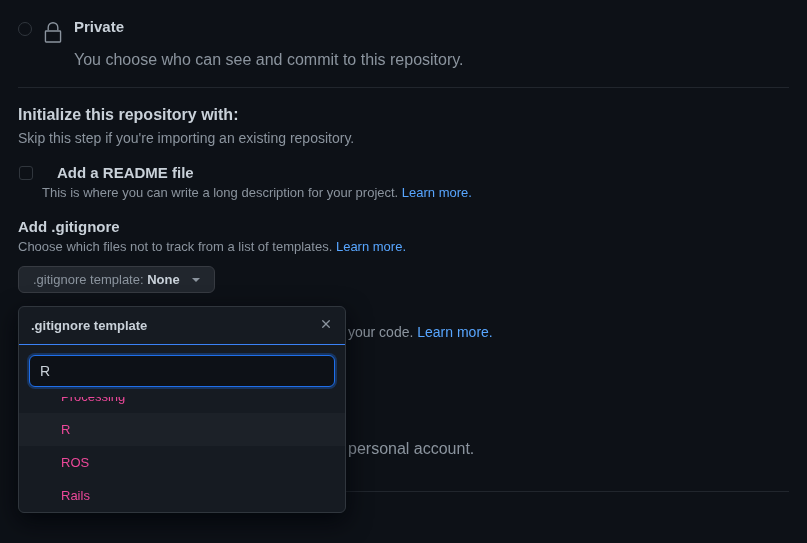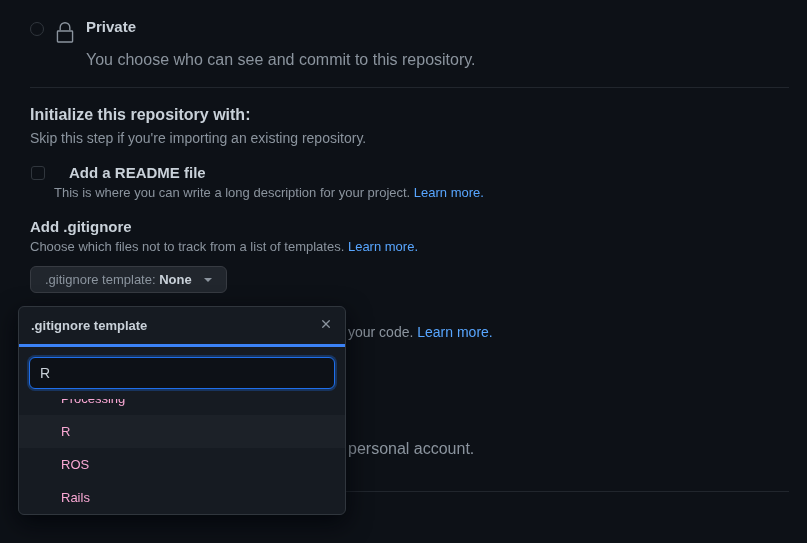--- a/index.html
+++ b/index.html
@@ -6,21 +6,21 @@
   body {
     background: #0d1117;
     color: #c9d1d9;
     font-family: -apple-system, BlinkMacSystemFont, "Segoe UI", Helvetica, Arial, sans-serif;
     font-size: 14px;
     width: 807px;
     height: 543px;
     overflow: hidden;
     position: relative;
   }
-  .content { padding: 18px 18px 0 30px; }
+  .content { padding: 18px 18px 0 18px; }
   .visibility-row { display: flex; align-items: flex-start; gap: 10px; }
   .radio {
     width: 14px; height: 14px; border: 1px solid #30363d; border-radius: 50%; margin-top: 4px; flex-shrink: 0;
   }
   .lock-icon { color: #8b949e; margin-top: 2px; flex-shrink: 0; }
   .vis-text .title { color: #c9d1d9; font-weight: 600; font-size: 15px; }
   .vis-text .desc { color: #8b949e; font-size: 16px; margin-top: 16px; }
   hr.divider {
     border: none; border-top: 1px solid #21262d; margin: 18px 0;
   }
@@ -54,34 +54,34 @@
     left: 18px; top: 306px;
     width: 328px;
     background: #161b22;
     border: 1px solid #30363d;
     border-radius: 6px;
     box-shadow: 0 8px 24px rgba(1,4,9,0.8);
     overflow: hidden;
   }
   .popover-header {
     display: flex; align-items: center; justify-content: space-between;
-    padding: 10px 12px; border-bottom: 3px solid #3b82f6;
+    padding: 10px 12px; border-bottom: 1px solid #3b82f6;
   }
   .popover-title { font-weight: 600; font-size: 13px; color: #c9d1d9; }
   .close-x { color: #8b949e; cursor: pointer; font-size: 16px; line-height: 1; }
   .popover-search-wrap { padding: 10px; }
   .popover-search {
     width: 100%; background: #0d1117; border: 1px solid #1f6feb; outline: none;
     color: #c9d1d9; padding: 7px 10px; border-radius: 6px; font-size: 14px;
     box-shadow: 0 0 0 2px rgba(31,111,235,0.3);
     font-family: inherit;
   }
   .popover-list { max-height: 150px; overflow-y: hidden; }
   .popover-item {
-    padding: 9px 12px 9px 42px; color: #f9a8d4; font-size: 13px; cursor: pointer;
+    padding: 9px 12px 9px 42px; color: #ec4899; font-size: 13px; cursor: pointer;
   }
   .popover-item.cut-top { margin-top: -17px; }
   .popover-item:hover, .popover-item.selected { background: #1c2128; }
 
   .license-hint {
     position: absolute; left: 348px; top: 324px; color: #8b949e; font-size: 14px;
   }
   .personal-hint {
     position: absolute; left: 348px; top: 440px; color: #8b949e; font-size: 16px;
   }

